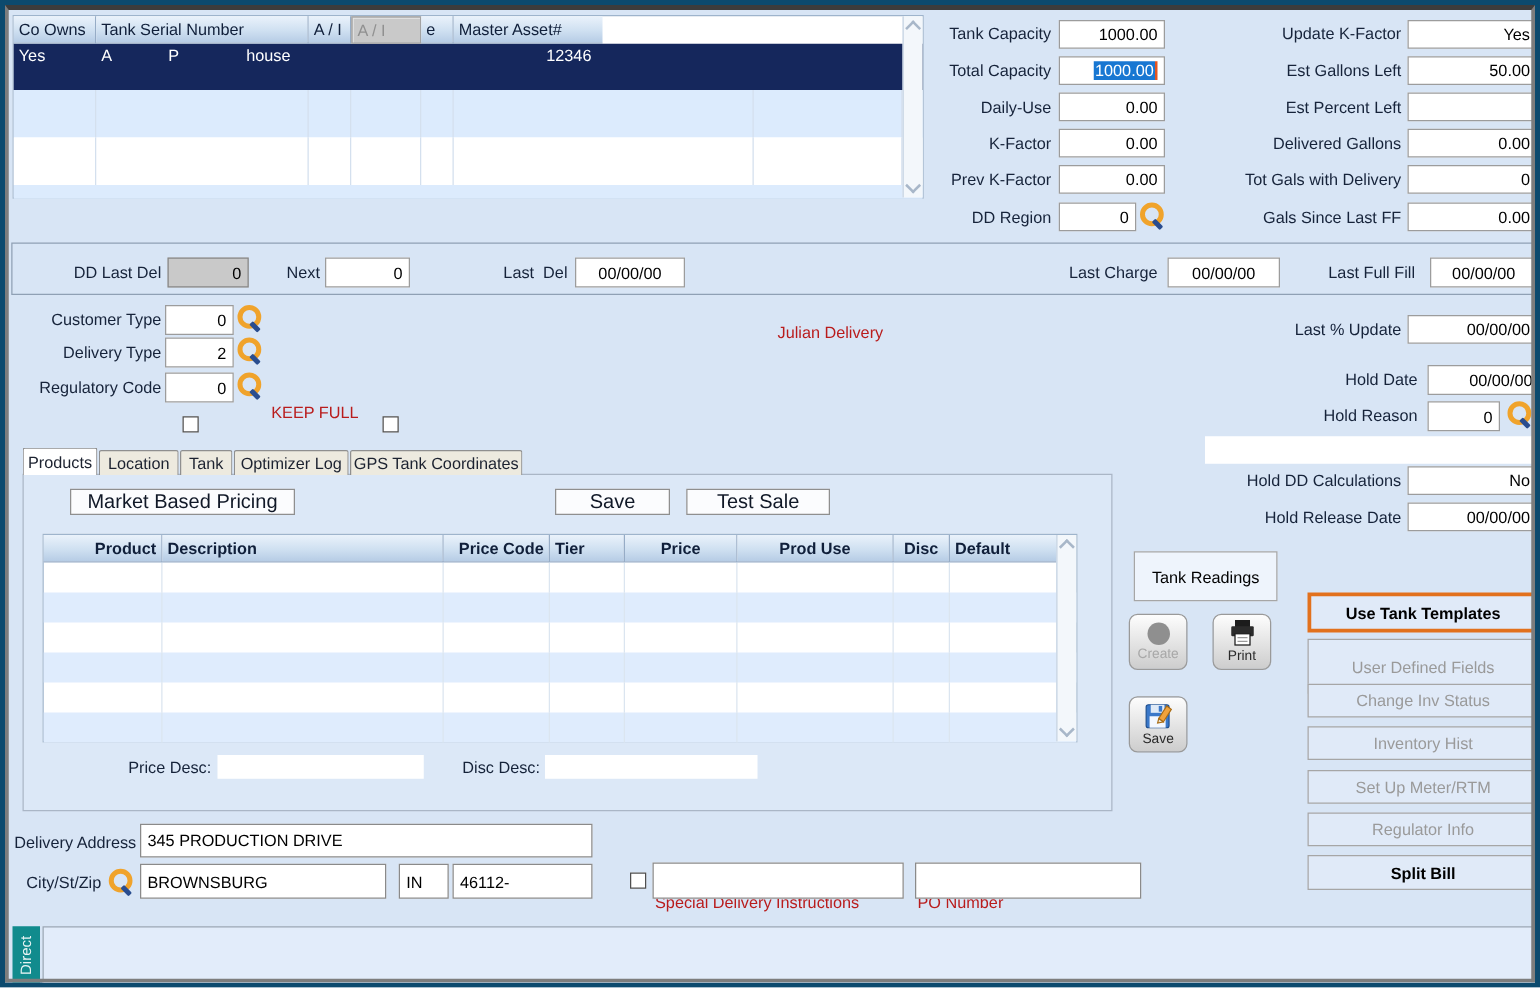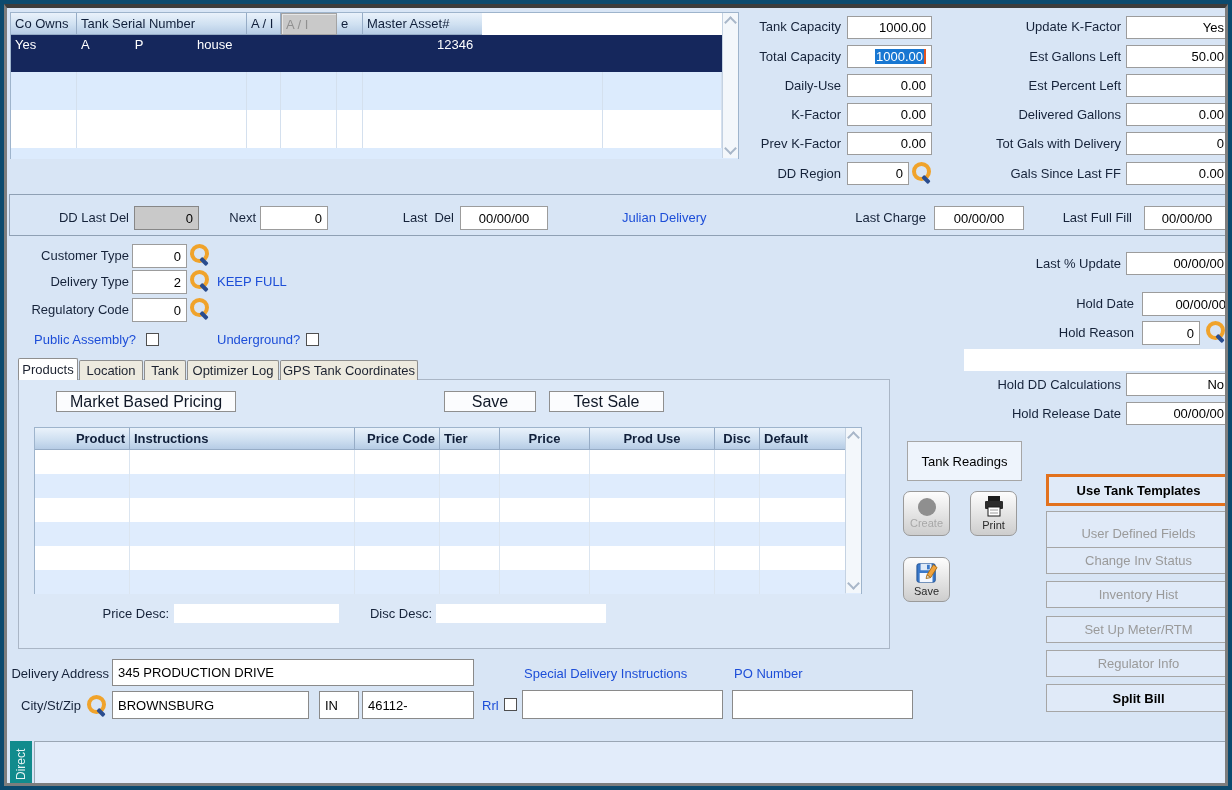--- a/index.html
+++ b/index.html
@@ -3,21 +3,21 @@
 <meta charset="utf-8">
 <style>
   html,body{margin:0;padding:0;background:#e8e8e8;}
   .frame{position:relative;width:1232px;height:790px;box-sizing:border-box;
     border:4px solid #0c4a6e;background:#d8e5f5;overflow:hidden;
     font-family:"Liberation Sans",sans-serif;font-size:13px;color:#16233a;}
   .frame::after{content:"";position:absolute;inset:0;border:3px solid #7d7d7d;
     border-top:4px solid #3c3c3c;pointer-events:none;z-index:60;}
   .abs{position:absolute;box-sizing:border-box;}
   .lbl{position:absolute;text-align:right;color:#16233a;white-space:nowrap;box-sizing:border-box;}
-  .lbll{position:absolute;color:#1d4ed8;white-space:nowrap;box-sizing:border-box;}
+  .lbll{position:absolute;color:#b91c1c;white-space:nowrap;box-sizing:border-box;margin-top:48px;}
   .field{position:absolute;background:#fff;border:1px solid #9c9c9c;display:flex;align-items:center;
     padding:0 5px;box-sizing:border-box;font-size:13px;color:#000;height:23px;}
   .num{justify-content:flex-end;}
   .ctr{justify-content:center;}
   .grayf{background:#c9c9c9;border:1px solid #878787;}
   .flat{border:none;}
   .selspan{background:#1877d2;color:#fff;padding:0 1px;}
   .caret{display:inline-block;width:2px;height:15px;background:#e4541f;}
   
   .mag{position:absolute;width:24px;height:24px;cursor:pointer;}
@@ -224,21 +224,21 @@
   <div class="tab" style="left:183px;width:92px">Optimizer Log</div>
   <div class="tab" style="left:276px;width:138px">GPS Tank Coordinates</div>
 
   <div class="bigbtn" style="left:52px;top:387px;width:180px;height:21px">Market Based Pricing</div>
   <div class="bigbtn" style="left:440px;top:387px;width:92px;height:21px">Save</div>
   <div class="bigbtn" style="left:545px;top:387px;width:115px;height:21px">Test Sale</div>
 
   <div class="ptable">
     <div class="pt-head">
       <div class="hc" style="width:95px;justify-content:flex-end">Product</div>
-      <div class="hc" style="width:225px">Instructions</div>
+      <div class="hc" style="width:225px">Description</div>
       <div class="hc" style="width:85px;justify-content:flex-end">Price Code</div>
       <div class="hc" style="width:60px">Tier</div>
       <div class="hc" style="width:90px;justify-content:center">Price</div>
       <div class="hc" style="width:125px;justify-content:center">Prod Use</div>
       <div class="hc" style="width:45px;justify-content:center">Disc</div>
       <div class="hc" style="width:86px;border-right:none">Default</div>
     </div>
     <div class="pt-row">
         <div class="c" style="width:95px"></div>
         <div class="c" style="width:225px"></div>

